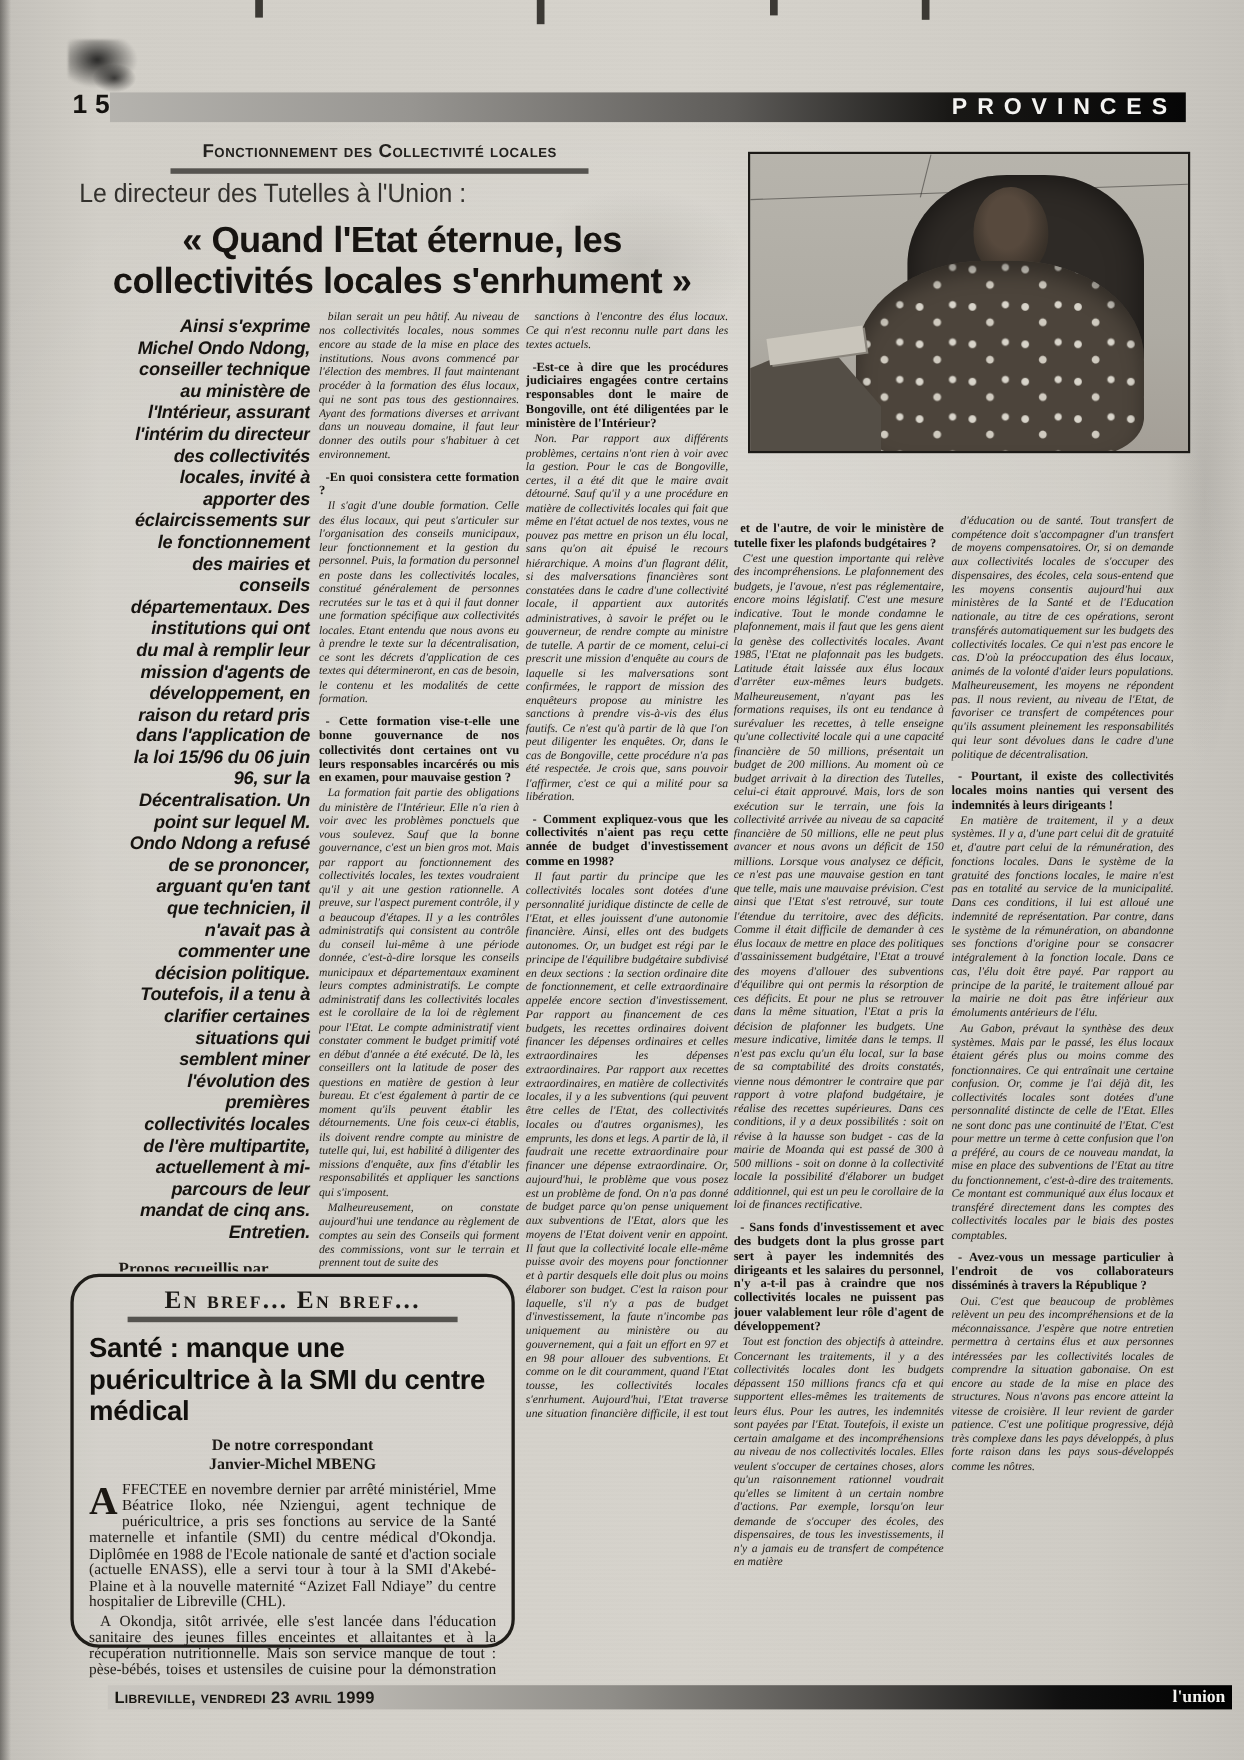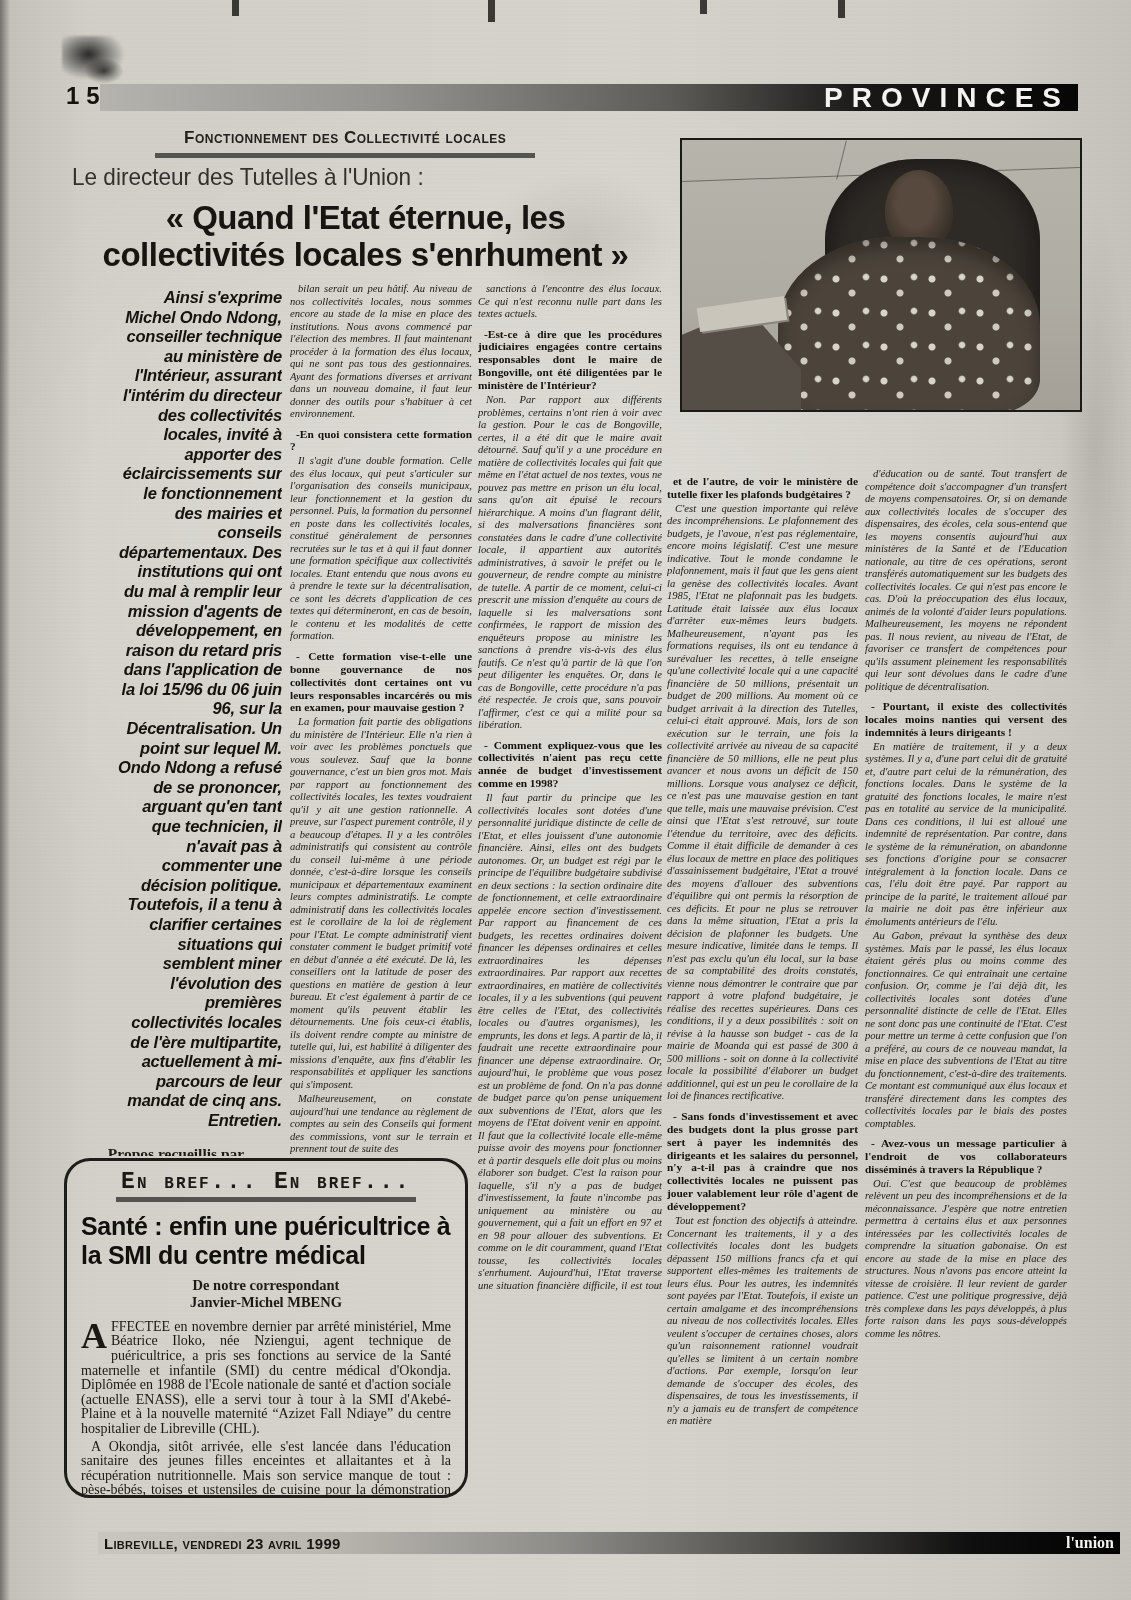--- a/index.html
+++ b/index.html
@@ -18,21 +18,21 @@
   .edge-left{left:0;top:0;width:10px;height:1600px;background:linear-gradient(90deg, rgba(20,18,16,.45), rgba(20,18,16,0));}
   .tick{position:absolute;top:0;width:7px;height:16px;background:#15130f;opacity:.8;}
   .ghost{position:absolute;background:radial-gradient(ellipse, rgba(60,58,54,.12), rgba(0,0,0,0) 70%);pointer-events:none;}
 
   .pagenum{position:absolute;left:66px;top:82px;font-family:"Liberation Sans",sans-serif;
     font-weight:bold;font-size:24px;letter-spacing:7px;color:#14120f;}
   .secbar{position:absolute;left:100px;top:84px;width:978px;height:27px;
     background:linear-gradient(90deg,#b5b3ae 0%,#979591 28%,#5e5c59 58%,#191816 78%,#060606 100%);
     display:flex;align-items:center;justify-content:flex-end;}
   .secbar .sec{color:#f4f3f1;font-family:"Liberation Sans",sans-serif;font-weight:bold;
-    font-size:28px;letter-spacing:9px;padding-right:8px;margin-left:10px;}
+    font-size:21px;letter-spacing:9px;padding-right:8px;margin-left:10px;}
 
   .kicker{position:absolute;left:184px;top:128px;font-family:"Liberation Sans",sans-serif;
     font-weight:800;font-size:17px;font-variant:small-caps;letter-spacing:.5px;color:#23211e;}
   .kicker-rule{position:absolute;left:155px;top:153px;width:380px;height:5px;background:#55534f;}
   .overline{position:absolute;left:72px;top:163px;font-family:"Liberation Sans",sans-serif;
     font-weight:400;font-size:24px;color:#33312d;transform:scaleX(.94);transform-origin:left;}
   .headline{position:absolute;left:78px;top:200px;width:575px;text-align:center;
     font-family:"Liberation Sans",sans-serif;font-weight:800;font-size:33px;line-height:1.12;
     color:#171411;letter-spacing:-.5px;}
 
@@ -74,21 +74,21 @@
 
   .intro{font-family:"Liberation Sans",sans-serif;font-weight:bold;font-style:italic;
     font-size:16.5px;line-height:19.6px;text-align:right;color:#16130f;letter-spacing:-.2px;margin-left:48px;}
   .byline{margin-top:14px;text-align:center;font-weight:bold;font-size:15.5px;line-height:1.2;
     color:#1d1a15;border-bottom:2px solid #23201b;}
   .q1wrap{margin-top:26px;}
 
   
   .brief{position:absolute;left:64px;top:1158px;width:404px;height:340px;border:3px solid #1f1d19;
     border-radius:26px;padding:8px 14px 6px 14px;box-sizing:border-box;background:rgba(255,255,255,.06);}
-  .brief-head{text-align:center;font-family:Liberation Mono, monospace;font-weight:800;
+  .brief-head{text-align:center;font-family:Liberation Serif, serif;font-weight:800;
     font-size:23px;font-variant:small-caps;letter-spacing:2px;color:#1b1916;}
   .brief-rule{width:300px;height:5px;background:#55534f;margin:2px auto 10px auto;}
   .brief-region{font-family:"Liberation Sans",sans-serif;font-size:21px;color:#26241f;margin:4px 0 8px 2px;}
   .brief-region .dot{font-size:15px;vertical-align:2px;margin-right:8px;}
   .brief-title{font-family:"Liberation Sans",sans-serif;font-weight:800;font-size:25px;line-height:1.14;
     color:#12100d;letter-spacing:-.3px;margin:2px 0 8px 0;}
   .brief-corr{text-align:center;font-weight:bold;font-size:14.5px;line-height:1.2;color:#1d1a15;margin-bottom:8px;}
   .brief-body{font-size:14px;line-height:14.6px;text-align:justify;color:#1c1813;overflow:hidden;height:178px;}
   .brief-body .para{margin:0 0 3px 0;}
   .brief-body .para.lead::first-letter{font-size:36px;font-weight:bold;float:left;line-height:.78;padding:2px 4px 0 0;}
@@ -176,21 +176,21 @@
       <p class="para q">- Pourtant, il existe des collectivités locales moins nanties qui versent des indemnités à leurs dirigeants !</p>
       <p class="para a">En matière de traitement, il y a deux systèmes. Il y a, d'une part celui dit de gratuité et, d'autre part celui de la rémunération, des fonctions locales. Dans le système de la gratuité des fonctions locales, le maire n'est pas en totalité au service de la municipalité. Dans ces conditions, il lui est alloué une indemnité de représentation. Par contre, dans le système de la rémunération, on abandonne ses fonctions d'origine pour se consacrer intégralement à la fonction locale. Dans ce cas, l'élu doit être payé. Par rapport au principe de la parité, le traitement alloué par la mairie ne doit pas être inférieur aux émoluments antérieurs de l'élu.</p>
       <p class="para a">Au Gabon, prévaut la synthèse des deux systèmes. Mais par le passé, les élus locaux étaient gérés plus ou moins comme des fonctionnaires. Ce qui entraînait une certaine confusion. Or, comme je l'ai déjà dit, les collectivités locales sont dotées d'une personnalité distincte de celle de l'Etat. Elles ne sont donc pas une continuité de l'Etat. C'est pour mettre un terme à cette confusion que l'on a préféré, au cours de ce nouveau mandat, la mise en place des subventions de l'Etat au titre du fonctionnement, c'est-à-dire des traitements. Ce montant est communiqué aux élus locaux et transféré directement dans les comptes des collectivités locales par le biais des postes comptables.</p>
       <p class="para q">- Avez-vous un message particulier à l'endroit de vos collaborateurs disséminés à travers la République ?</p>
       <p class="para a">Oui. C'est que beaucoup de problèmes relèvent un peu des incompréhensions et de la méconnaissance. J'espère que notre entretien permettra à certains élus et aux personnes intéressées par les collectivités locales de comprendre la situation gabonaise. On est encore au stade de la mise en place des structures. Nous n'avons pas encore atteint la vitesse de croisière. Il leur revient de garder patience. C'est une politique progressive, déjà très complexe dans les pays développés, à plus forte raison dans les pays sous-développés comme les nôtres.</p>
     </div>
 
   <div class="brief">
     <div class="brief-head">En bref... En bref...</div>
     <div class="brief-rule"></div>
-    <div class="brief-title">Santé : enfin une puéricultrice à la SMI du centre médical</div>
+    <div class="brief-title">Santé : manque une puéricultrice à la SMI du centre médical</div>
     <div class="brief-corr">
       <div>De notre correspondant</div>
       <div>Janvier-Michel MBENG</div>
     </div>
     <div class="brief-body">
         <p class="para lead">AFFECTÉE en novembre dernier par arrêté ministériel, Mme Béatrice Iloko, née Nziengui, agent technique de puéricultrice, a pris ses fonctions au service de la Santé maternelle et infantile (SMI) du centre médical d'Okondja. Diplômée en 1988 de l'Ecole nationale de santé et d'action sociale (actuelle ENASS), elle a servi tour à tour à la SMI d'Akebé-Plaine et à la nouvelle maternité “Azizet Fall Ndiaye” du centre hospitalier de Libreville (CHL).</p>
         <p class="para body">A Okondja, sitôt arrivée, elle s'est lancée dans l'éducation sanitaire des jeunes filles enceintes et allaitantes et à la récupération nutritionnelle. Mais son service manque de tout : pèse-bébés, toises et ustensiles de cuisine pour la démonstration nutritionnelle. D'où son cri du cœur à son ministère de tutelle pour résorber ces carences.</p>
       </div>
   </div>
 

